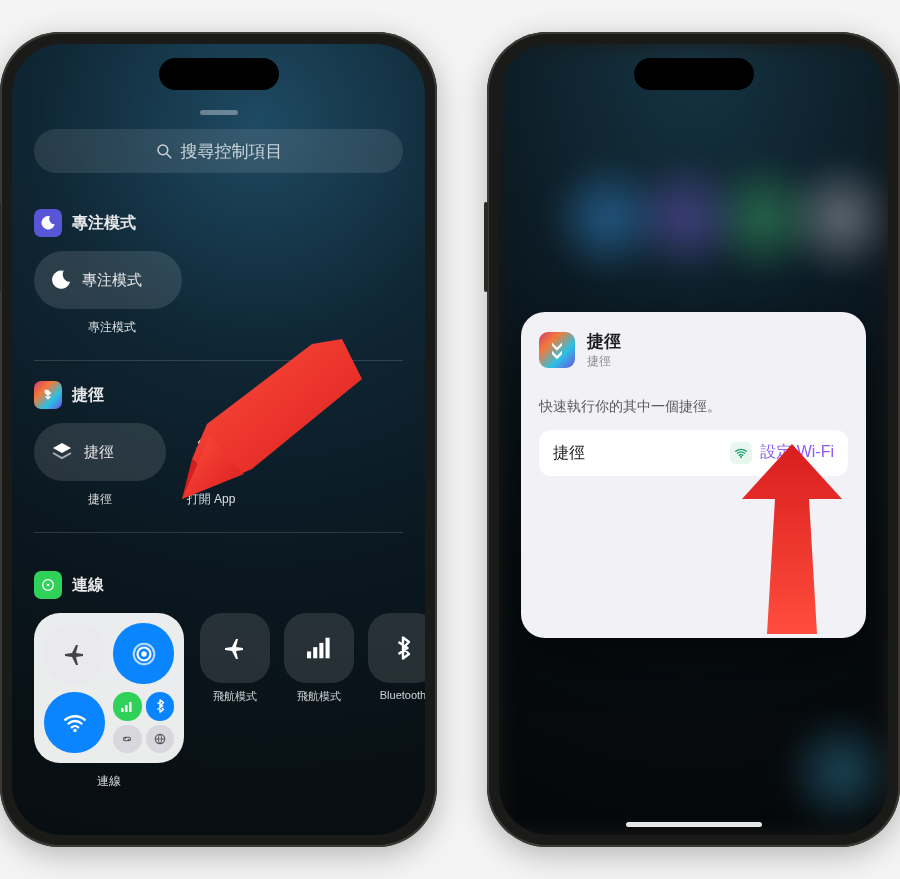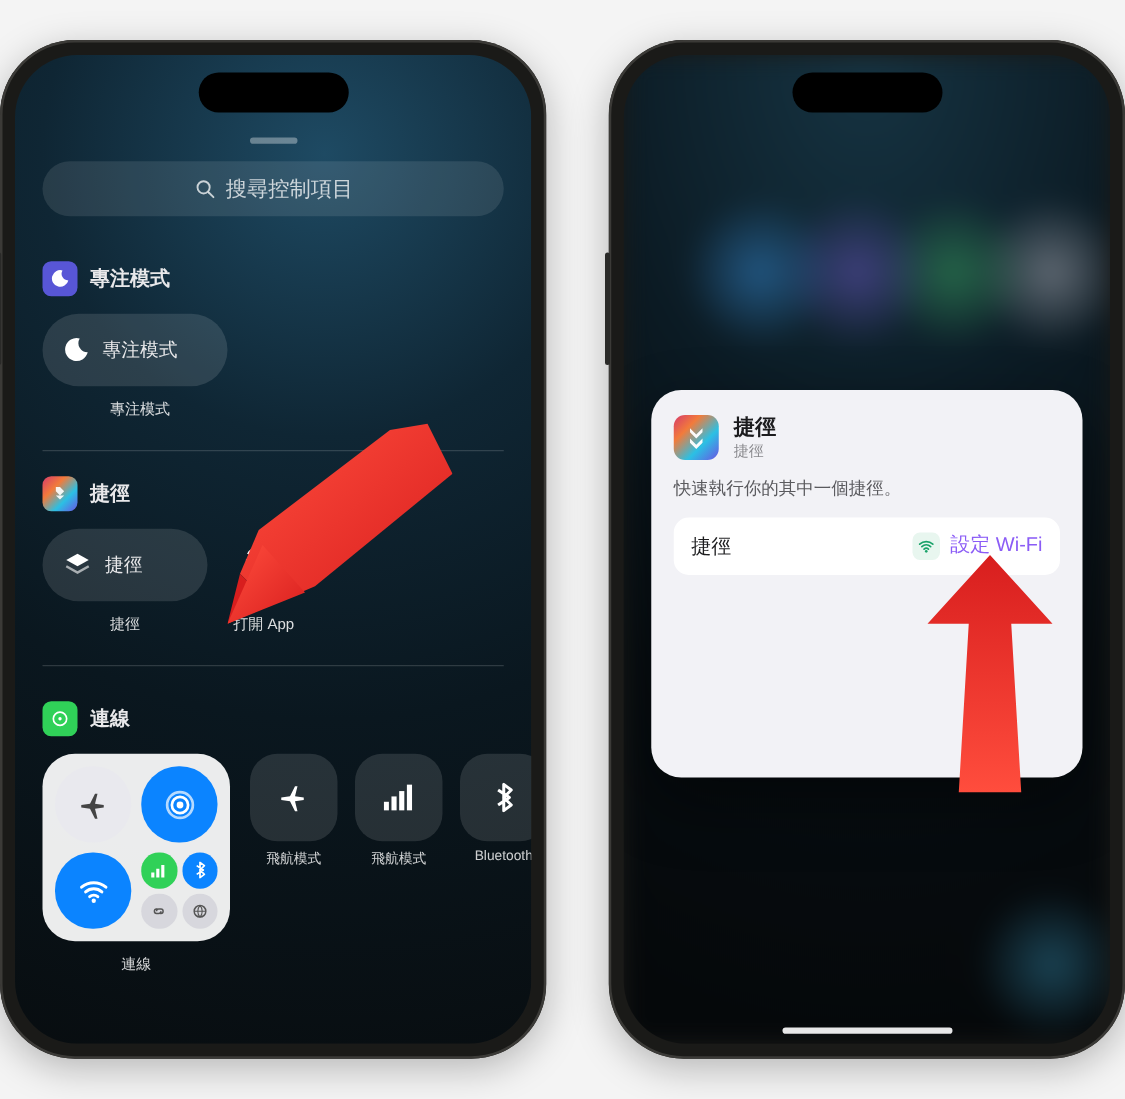--- a/index.html
+++ b/index.html
@@ -163,21 +163,21 @@
     color:#1c1c1e;
   }
   .pop-head { display:flex; gap:12px; align-items:center; }
   .app-icon {
     width:36px; height:36px; border-radius:9px;
     background: linear-gradient(135deg,#d63b6b 0%, #f27b3b 30%, #2bc0e4 65%, #6a54e3 100%);
     display:flex;align-items:center;justify-content:center;
   }
   .pop-title { font-size:17px; font-weight:700; }
   .pop-sub { font-size:12px; color:#8a8a8e; }
-  .pop-desc { font-size:14px; color:#5a5a5e; margin-top:12px; }
+  .pop-desc { font-size:14px; color:#5a5a5e; margin-top:28px; }
   .action-row {
     margin-top:14px;
     height:46px;
     background:#fff;
     border-radius:12px;
     display:flex; align-items:center; justify-content:space-between;
     padding:0 14px;
     font-size:16px;
   }
   .action-right { display:flex; align-items:flex-start; gap:8px; color:#8b5cf6; font-weight:500;margin-left:48px;}
@@ -263,21 +263,21 @@
                     <rect x="4" y="4" width="26" height="26" rx="8" stroke="#fff" stroke-width="2.5" stroke-dasharray="5 4" fill="none"></rect>
                   </svg>
               </span>
             </div>
             <div class="tile-label">打開 App</div>
           </div>
         </div>
         <div class="divider"></div>
       </div>
 
-      <div class="section" style="margin-top:28px">
+      <div class="section" style="margin-top:38px">
         <div class="sec-head">
           <div class="sec-icon" style="background:#30d158">
             <svg width="16" height="16" viewBox="0 0 24 24">
                 <path d="M4 12a8 8 0 0 1 16 0M4 12a8 8 0 0 0 16 0" stroke="#fff" stroke-width="2" fill="none"></path>
                 <circle cx="12" cy="12" r="2" fill="#fff"></circle>
               </svg>
           </div>
           <div class="sec-title">連線</div>
         </div>
 

